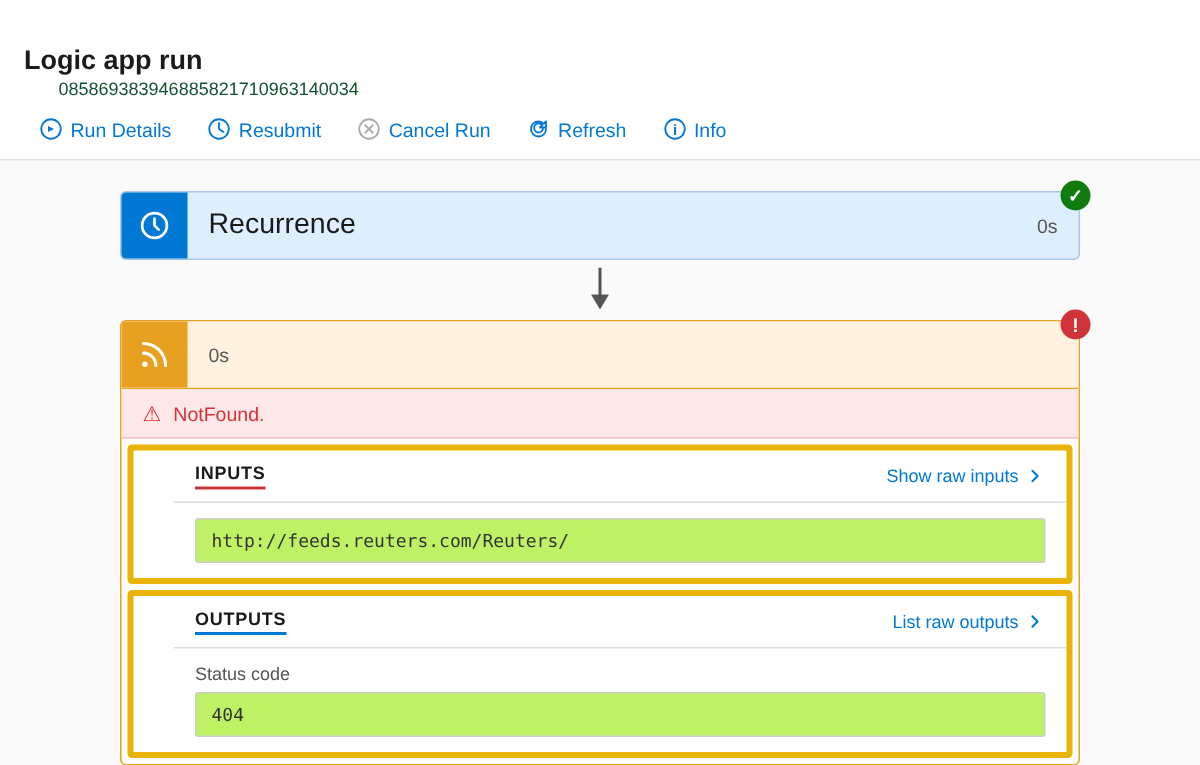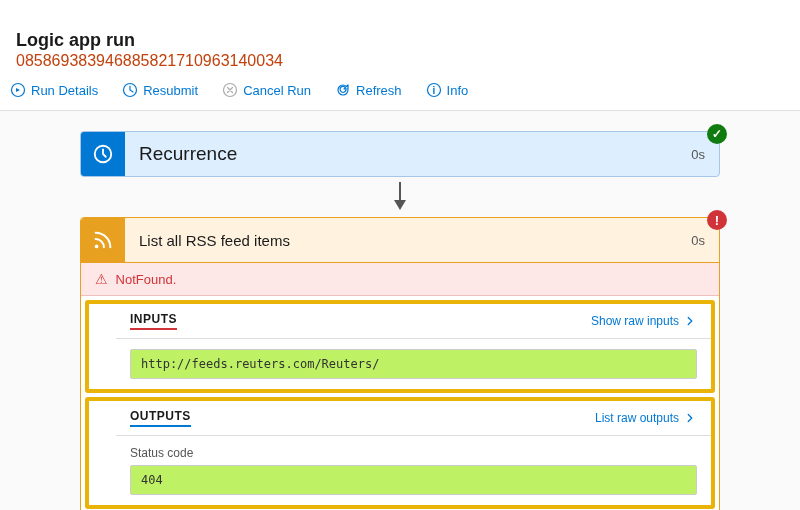--- a/index.html
+++ b/index.html
@@ -18,29 +18,30 @@
     }
 
     .header-title {
       font-size: 18px;
       font-weight: 600;
       color: #1a1a1a;
       margin-top: 20px;
     }
 
     .header-subtitle {
-      font-size: 16px;
-      color: #c2410c;
+      font-size: 12px;
+      color: #14532d;
       margin-top: 1px;
+      margin-left: 23px;
     }
 
     .toolbar {
       display: flex;
       align-items: center;
-      padding: 8px 0;
+      padding: 8px 16px;
       gap: 4px;
       border-bottom: 1px solid #e0e0e0;
     }
 
     .toolbar-btn {
       display: flex;
       align-items: center;
       gap: 5px;
       padding: 4px 10px;
       background: none;
@@ -349,21 +350,20 @@
   <div class="rss-block">
 
     <div class="rss-header">
       <div class="rss-icon-box">
         <svg width="22" height="22" viewBox="0 0 24 24" fill="none">
           <circle cx="5" cy="19" r="2" fill="white"></circle>
           <path d="M4 4a16 16 0 0 1 16 16" stroke="white" stroke-width="2.2" stroke-linecap="round" fill="none"></path>
           <path d="M4 11a9 9 0 0 1 9 9" stroke="white" stroke-width="2.2" stroke-linecap="round" fill="none"></path>
         </svg>
       </div>
-      <div class="rss-label">List all RSS feed items</div>
       <div class="rss-duration">0s</div>
       <div class="status-badge-error">!</div>
     </div>
 
     <div class="error-banner">
       <span class="warn-icon">⚠</span>
       <span>NotFound.</span>
     </div>
 
     <div class="section-box">

